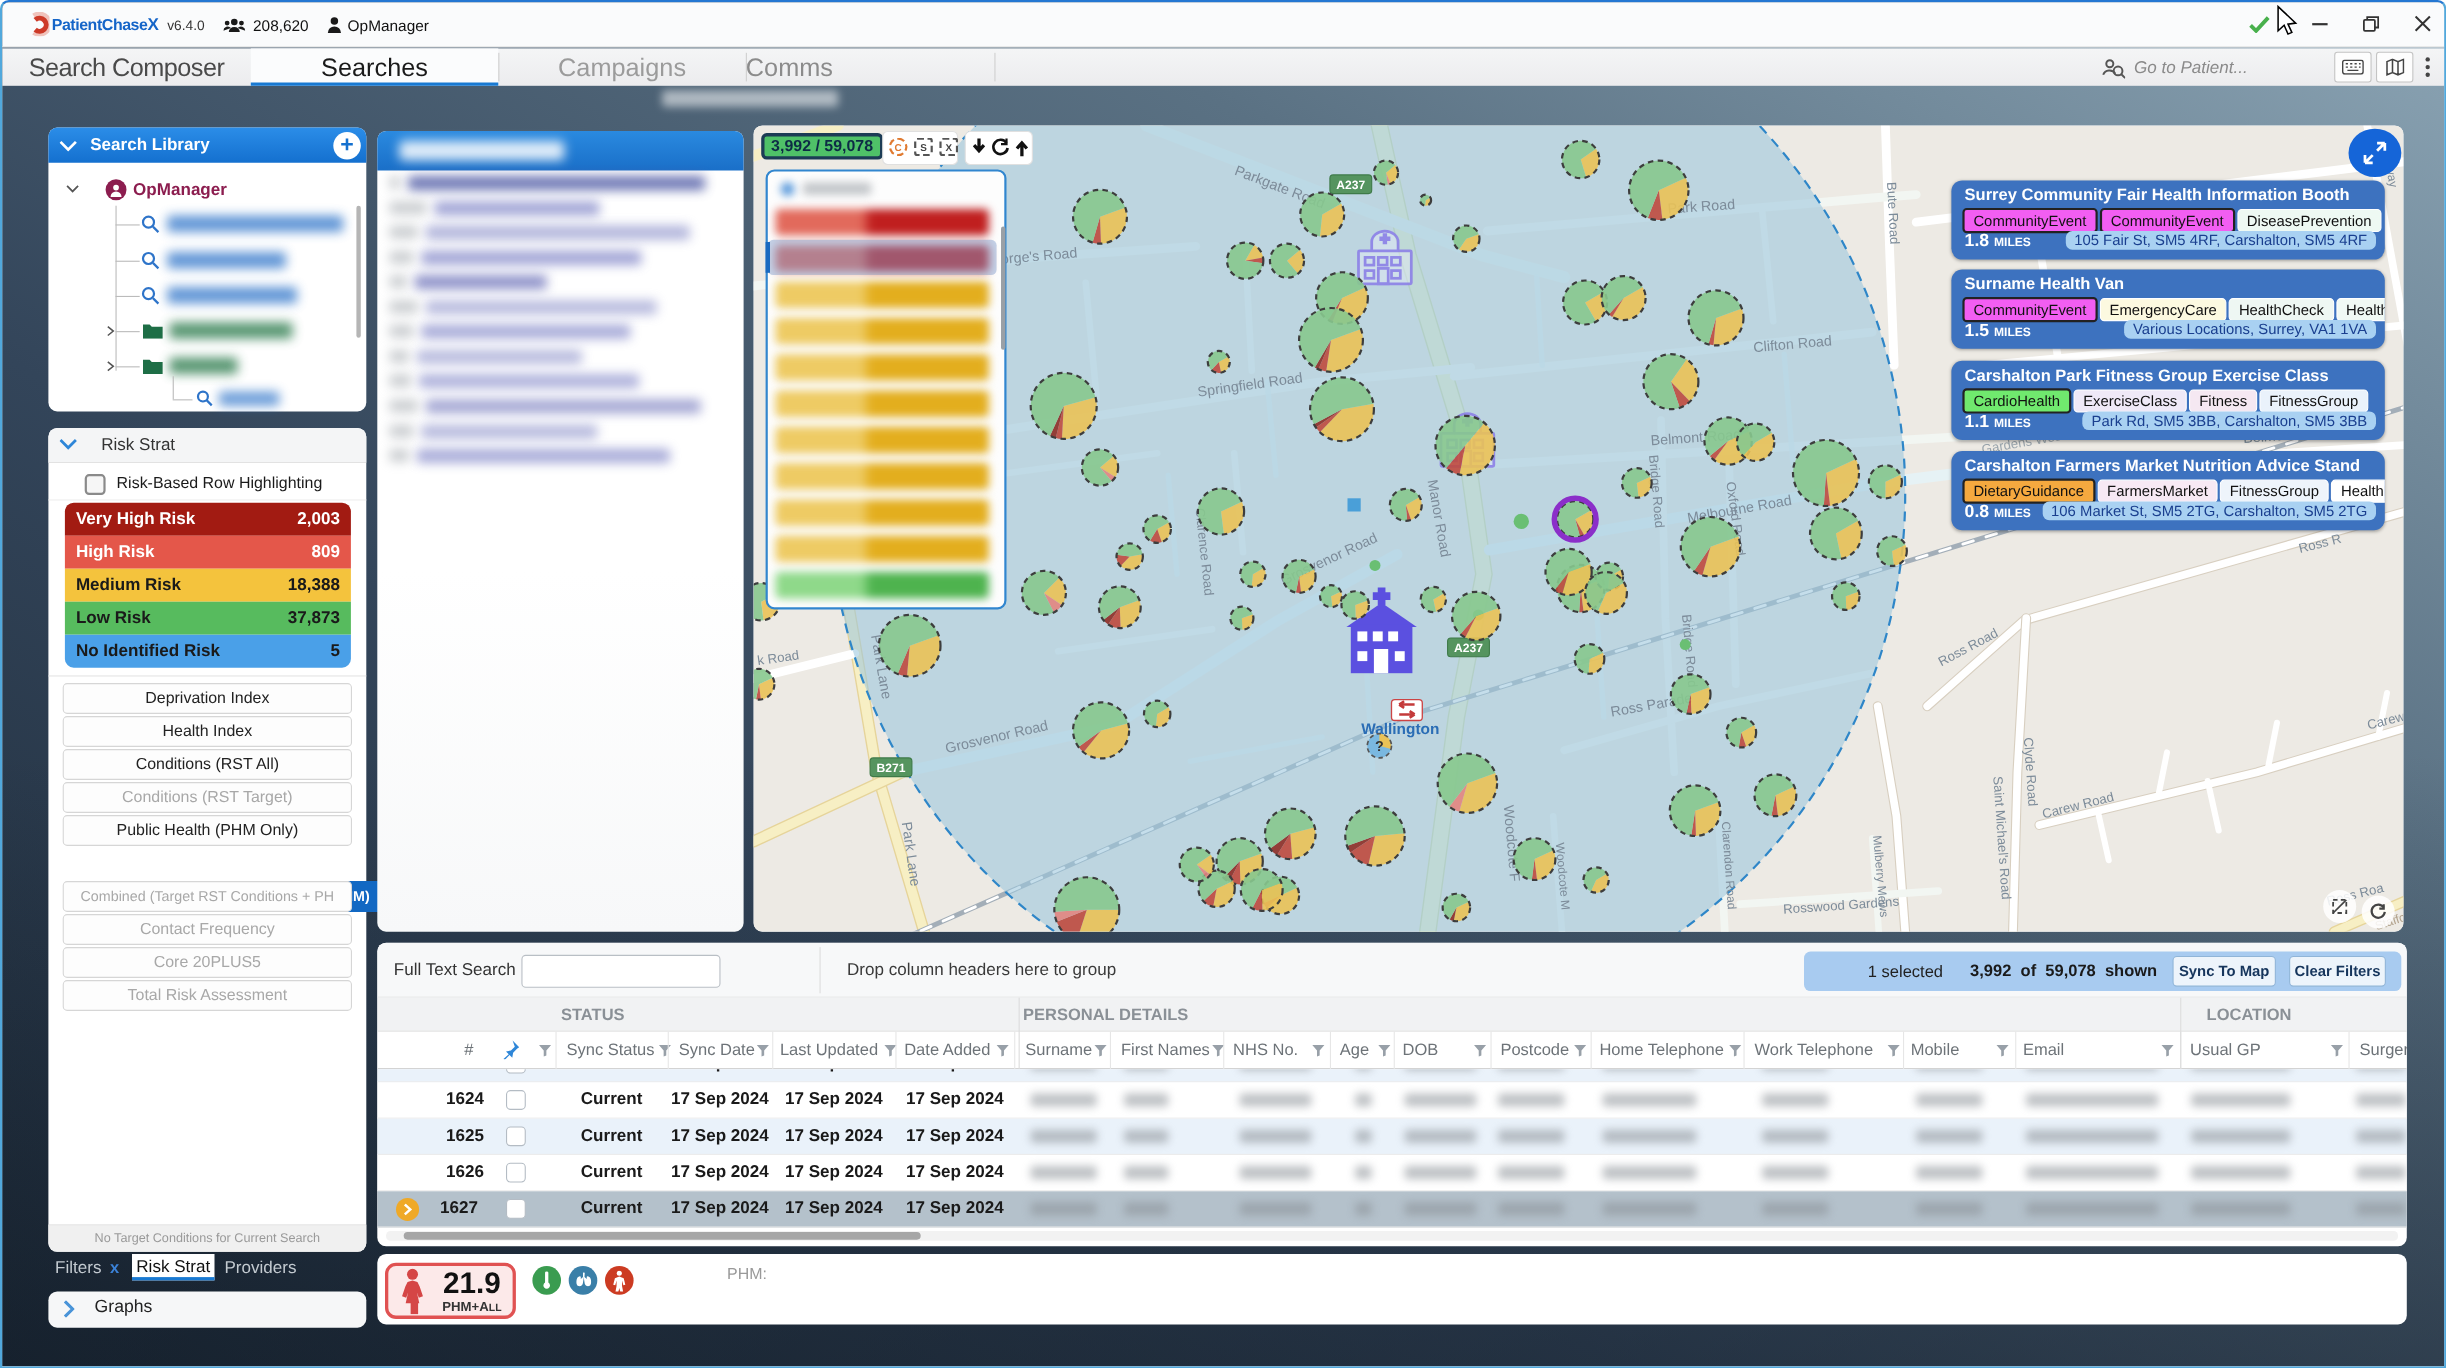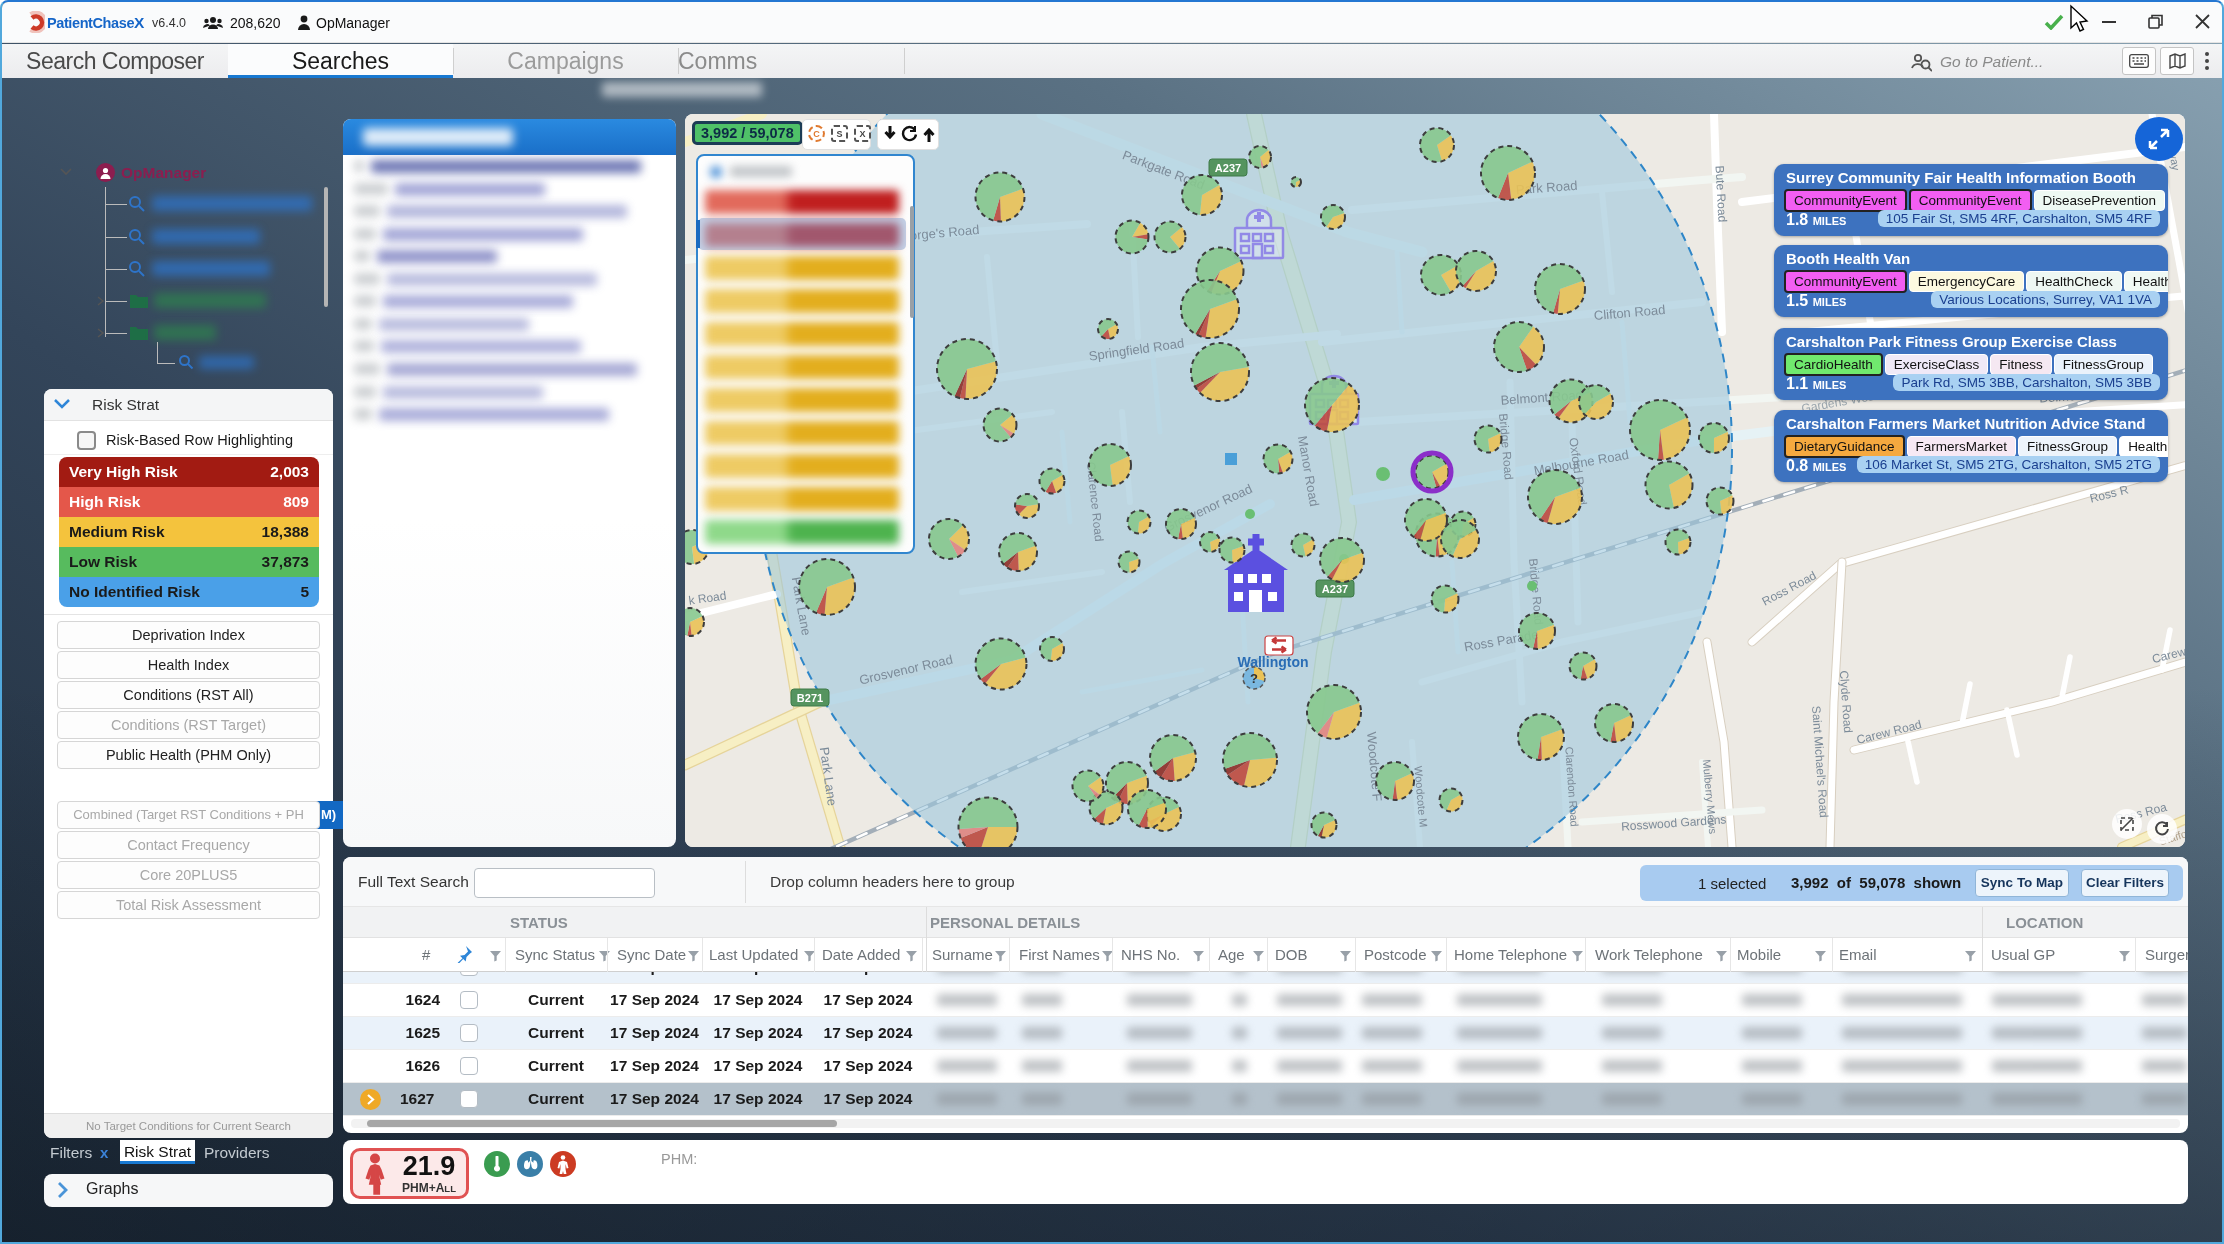--- a/index.html
+++ b/index.html
@@ -74,20 +74,28 @@
       <path d="M3.5 4 h2 M7.5 4 h2 M11.5 4 h2 M15.5 4 h1.5 M3.5 7 h2 M7.5 7 h2 M11.5 7 h2 M15.5 7 h1.5 M5 10 h10"></path>
     </svg>
 <div class="abs" style="left:2158px;top:45px;width:34px;height:28px;border:1px solid #c4c4c4;border-radius:3px;background:#fdfdfd"></div>
 <svg class="abs" style="left:2167px;top:51px" width="17" height="16" fill="none" stroke="#444" stroke-width="1.4">
       <path d="M1 3 L6 1 L11 3 L16 1 V13 L11 15 L6 13 L1 15 Z M6 1 V13 M11 3 V15"></path>
     </svg>
 <div class="abs" style="left:2203px;top:50px;width:4px;height:4px;border-radius:2px;background:#444;box-shadow:0 7px 0 #444,0 14px 0 #444"></div>
 
 <div class="abs blur4" style="left:600px;top:80px;width:160px;height:15px;background:rgba(255,255,255,0.55);border-radius:3px"></div>
 
+<div class="panel" style="left:42px;top:114px;width:289px;height:258px">
+<div class="abs" style="left:0;top:0;width:289px;height:32px;background:linear-gradient(#2b8de8,#1470cf);border-radius:8px 8px 0 0"></div>
+<svg class="abs" style="left:10px;top:12px;z-index:2" width="16" height="10">
+        <path d="M1 1 L8 8 L15 1" stroke="#fff" stroke-width="2.5" fill="none"></path>
+      </svg>
+<div class="abs" style="left:38px;top:7px;font-size:15.5px;font-weight:bold;color:#fff;z-index:2">Search Library</div>
+<div class="abs" style="left:259px;top:4px;width:25px;height:25px;background:#fff;border-radius:50%;z-index:2;text-align:center;line-height:24px;color:#1470cf;font-size:21px;font-weight:bold">+</div>
+</div>
 <svg class="abs" style="left:58px;top:166px" width="12" height="8">
       <path d="M1 1 L6 6 L11 1" stroke="#555" stroke-width="1.6" fill="none"></path>
     </svg>
 <div class="abs" style="left:94px;top:161px;width:19px;height:19px;border-radius:50%;background:#8c1d4f"></div>
 <svg class="abs" style="left:98px;top:165px" width="11" height="12" fill="#fff">
       <circle cx="5.5" cy="3.5" r="2.6"></circle>
       <path d="M0.5 12 a5 5 0 0 1 10 0 Z"></path>
     </svg>
 <div class="abs" style="left:119px;top:162px;font-size:15.5px;font-weight:bold;color:#8c1d4f">OpManager</div>
 <div class="abs" style="left:103px;top:185px;width:1px;height:150px;background:#bbb"></div>
@@ -653,21 +661,21 @@
       <div class="abs blur4" style="left:20px;top:340px;width:194px;height:24px;border-radius:4px;background:linear-gradient(90deg,#eecb64 0%,#eecb64 40%,#e3ae1e 45%,#e3ae1e 100%)"></div>
       <div class="abs blur4" style="left:20px;top:373px;width:194px;height:24px;border-radius:4px;background:linear-gradient(90deg,#eecb64 0%,#eecb64 40%,#e3ae1e 45%,#e3ae1e 100%)"></div>
       <div class="abs blur4" style="left:20px;top:406px;width:194px;height:24px;border-radius:4px;background:linear-gradient(90deg,#8fd98a 0%,#8fd98a 40%,#4eb34e 45%,#4eb34e 100%)"></div>
 <div class="abs" style="left:1089px;top:50px;width:394px;height:72px;background:#3d72bf;border-radius:10px;overflow:hidden;box-shadow:0 1px 3px rgba(0,0,0,.3)">
 <div style="margin:5px 0 0 12px;font-size:15px;font-weight:bold;color:#fff;white-space:nowrap">Surrey Community Fair Health Information Booth</div>
 <div style="margin:3px 0 0 10px;white-space:nowrap"><span class="pill" style="background:#f25ef2;border:2px solid #222;">CommunityEvent</span><span class="pill" style="background:#f25ef2;border:2px solid #222;">CommunityEvent</span><span class="pill" style="background:#eef9f3;border:1px solid #fff;">DiseasePrevention</span></div>
 <div class="abs" style="left:12px;top:47px;font-size:16px;font-weight:bold;color:#fff">1.8 <span style="font-size:11px">MILES</span></div>
 <div class="abs" style="right:8px;top:46px;background:#a9d1f2;border-radius:6px;padding:1px 8px;font-size:13.5px;color:#1a3f8f">105 Fair St, SM5 4RF, Carshalton, SM5 4RF</div>
 </div>
 <div class="abs" style="left:1089px;top:131px;width:394px;height:72px;background:#3d72bf;border-radius:10px;overflow:hidden;box-shadow:0 1px 3px rgba(0,0,0,.3)">
-<div style="margin:5px 0 0 12px;font-size:15px;font-weight:bold;color:#fff;white-space:nowrap">Booth Health Van</div>
+<div style="margin:5px 0 0 12px;font-size:15px;font-weight:bold;color:#fff;white-space:nowrap">Surname Health Van</div>
 <div style="margin:3px 0 0 10px;white-space:nowrap"><span class="pill" style="background:#f25ef2;border:2px solid #222;">CommunityEvent</span><span class="pill" style="background:#fcf9e0;border:1px solid #fff;">EmergencyCare</span><span class="pill" style="background:#eef7f3;border:1px solid #fff;">HealthCheck</span><span class="pill" style="background:#f0f9f4;border:1px solid #fff;">HealthEducation</span></div>
 <div class="abs" style="left:12px;top:47px;font-size:16px;font-weight:bold;color:#fff">1.5 <span style="font-size:11px">MILES</span></div>
 <div class="abs" style="right:8px;top:46px;background:#a9d1f2;border-radius:6px;padding:1px 8px;font-size:13.5px;color:#1a3f8f">Various Locations, Surrey, VA1 1VA</div>
 </div>
 <div class="abs" style="left:1089px;top:214px;width:394px;height:72px;background:#3d72bf;border-radius:10px;overflow:hidden;box-shadow:0 1px 3px rgba(0,0,0,.3)">
 <div style="margin:5px 0 0 12px;font-size:15px;font-weight:bold;color:#fff;white-space:nowrap">Carshalton Park Fitness Group Exercise Class</div>
 <div style="margin:3px 0 0 10px;white-space:nowrap"><span class="pill" style="background:#70e96e;border:2px solid #222;">CardioHealth</span><span class="pill" style="background:#efe9f7;border:1px solid #fff;">ExerciseClass</span><span class="pill" style="background:#f5e8f2;border:1px solid #fff;">Fitness</span><span class="pill" style="background:#eaf2fb;border:1px solid #fff;">FitnessGroup</span></div>
 <div class="abs" style="left:12px;top:47px;font-size:16px;font-weight:bold;color:#fff">1.1 <span style="font-size:11px">MILES</span></div>
 <div class="abs" style="right:8px;top:46px;background:#a9d1f2;border-radius:6px;padding:1px 8px;font-size:13.5px;color:#1a3f8f">Park Rd, SM5 3BB, Carshalton, SM5 3BB</div>
 </div>

